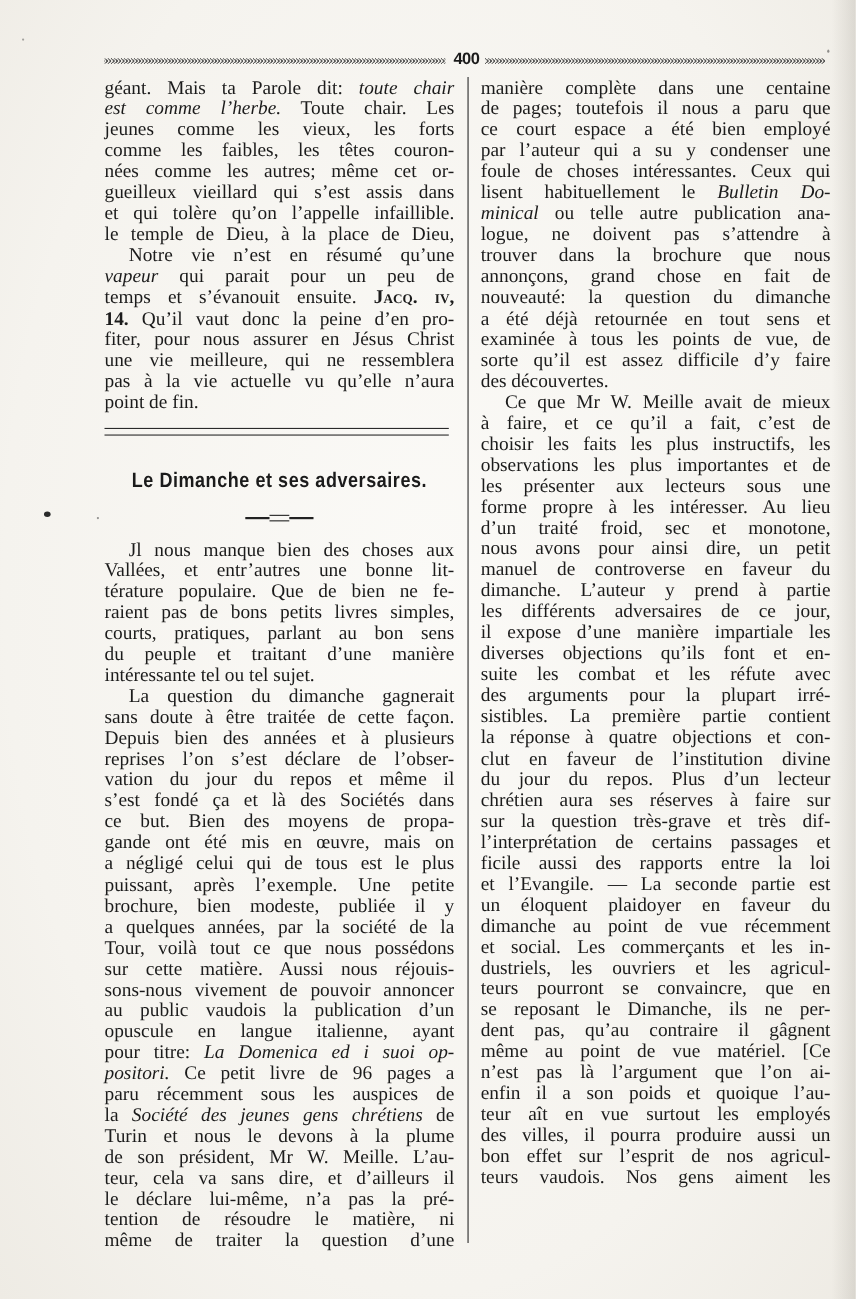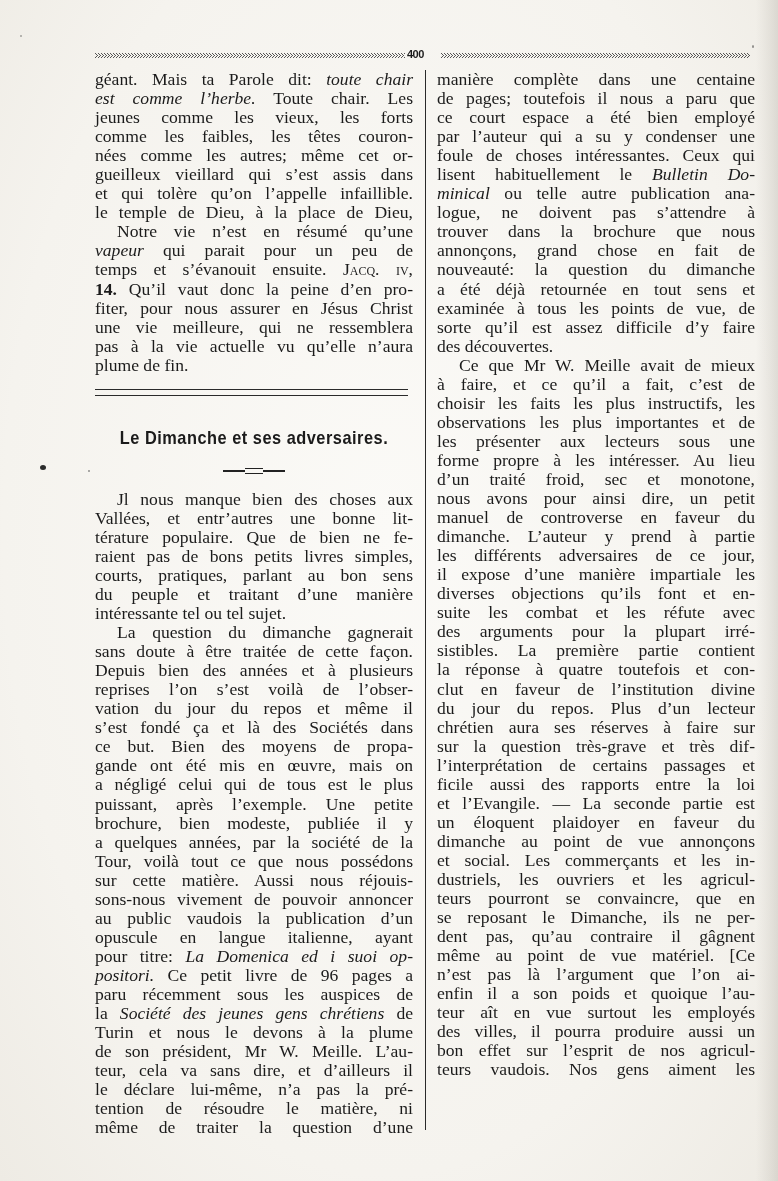--- a/index.html
+++ b/index.html
@@ -41,23 +41,23 @@
                         repeating-linear-gradient(45deg, #3a3a3a 0 1px, transparent 1px 3px);
       background-size: 3px 5px;
       opacity: 0.85;
     }
     .running-head .wave.left { left: 0; width: 310px; }
     .running-head .wave.right { left: 346px; width: 309px; }
     .running-head .page-number {
       position: absolute;
       left: 312px; top: 0;
       width: 34px;
-      text-align: left;
+      text-align: center;
       font-family: "Liberation Sans", "DejaVu Sans", sans-serif;
-      font-size: 11px;
+      font-size: 15px;
       font-weight: bold;
       letter-spacing: -0.5px;
       line-height: 20px;
     }
     
     .column {
       position: absolute;
       top: 70px;
       font-size: 17.6px;
       line-height: 19.05px;
@@ -76,21 +76,21 @@
       display: block;
       white-space: nowrap;
       text-align: justify;
       text-align-last: justify;
       height: 19.05px;
       overflow: visible;
     }
     .line.last { text-align-last: left; }
     .line.indent { padding-left: 22px; }
     .it { font-style: italic; }
-    .sc { font-variant: small-caps; font-weight: normal; }
+    .sc { font-variant: small-caps; font-weight: bold; }
     .bold { font-weight: bold; }
     
     .double-rule {
       display: block;
       margin: 14px 0 0 0;
       height: 5px;
       border-top: 1.3px solid #2a2a2a;
       border-bottom: 1.3px solid #2a2a2a;
       width: 313px;
     }
@@ -151,41 +151,41 @@
         <span class="line"><span>gueilleux vieillard qui s’est assis dans</span></span>
         <span class="line"><span>et qui tolère qu’on l’appelle infaillible.</span></span>
         <span class="line"><span>le temple de Dieu, à la place de Dieu,</span></span>
         <span class="line indent"><span>Notre vie n’est en résumé qu’une</span></span>
         <span class="line"><span class="it">vapeur</span><span> qui parait pour un peu de</span></span>
         <span class="line"><span>temps et s’évanouit ensuite. </span><span class="sc">Jacq. iv,</span></span>
         <span class="line"><span class="bold">14.</span><span> Qu’il vaut donc la peine d’en pro-</span></span>
         <span class="line"><span>fiter, pour nous assurer en Jésus Christ</span></span>
         <span class="line"><span>une vie meilleure, qui ne ressemblera</span></span>
         <span class="line"><span>pas à la vie actuelle vu qu’elle n’aura</span></span>
-        <span class="line last"><span>plume de fin.</span></span>
+        <span class="line last"><span>point de fin.</span></span>
       </div>
     <div class="double-rule"></div>
     <div class="section-title">Le Dimanche et ses adversaires.</div>
     <div class="ornament">
       <span class="bar-l"></span>
       <span class="mid"></span>
       <span class="bar-r"></span>
     </div>
     <div id="left-article">
         <span class="line indent"><span>Jl nous manque bien des choses aux</span></span>
         <span class="line"><span>Vallées, et entr’autres une bonne lit-</span></span>
         <span class="line"><span>térature populaire. Que de bien ne fe-</span></span>
         <span class="line"><span>raient pas de bons petits livres simples,</span></span>
         <span class="line"><span>courts, pratiques, parlant au bon sens</span></span>
         <span class="line"><span>du peuple et traitant d’une manière</span></span>
         <span class="line last"><span>intéressante tel ou tel sujet.</span></span>
         <span class="line indent"><span>La question du dimanche gagnerait</span></span>
         <span class="line"><span>sans doute à être traitée de cette façon.</span></span>
         <span class="line"><span>Depuis bien des années et à plusieurs</span></span>
-        <span class="line"><span>reprises l’on s’est voilà de l’obser-</span></span>
+        <span class="line"><span>reprises l’on s’est déclare de l’obser-</span></span>
         <span class="line"><span>vation du jour du repos et même il</span></span>
         <span class="line"><span>s’est fondé ça et là des Sociétés dans</span></span>
         <span class="line"><span>ce but. Bien des moyens de propa-</span></span>
         <span class="line"><span>gande ont été mis en œuvre, mais on</span></span>
         <span class="line"><span>a négligé celui qui de tous est le plus</span></span>
         <span class="line"><span>puissant, après l’exemple. Une petite</span></span>
         <span class="line"><span>brochure, bien modeste, publiée il y</span></span>
         <span class="line"><span>a quelques années, par la société de la</span></span>
         <span class="line"><span>Tour, voilà tout ce que nous possédons</span></span>
         <span class="line"><span>sur cette matière. Aussi nous réjouis-</span></span>
@@ -233,30 +233,30 @@
         <span class="line"><span>d’un traité froid, sec et monotone,</span></span>
         <span class="line"><span>nous avons pour ainsi dire, un petit</span></span>
         <span class="line"><span>manuel de controverse en faveur du</span></span>
         <span class="line"><span>dimanche. L’auteur y prend à partie</span></span>
         <span class="line"><span>les différents adversaires de ce jour,</span></span>
         <span class="line"><span>il expose d’une manière impartiale les</span></span>
         <span class="line"><span>diverses objections qu’ils font et en-</span></span>
         <span class="line"><span>suite les combat et les réfute avec</span></span>
         <span class="line"><span>des arguments pour la plupart irré-</span></span>
         <span class="line"><span>sistibles. La première partie contient</span></span>
-        <span class="line"><span>la réponse à quatre toutefois et con-</span></span>
+        <span class="line"><span>la réponse à quatre objections et con-</span></span>
         <span class="line"><span>clut en faveur de l’institution divine</span></span>
         <span class="line"><span>du jour du repos. Plus d’un lecteur</span></span>
         <span class="line"><span>chrétien aura ses réserves à faire sur</span></span>
         <span class="line"><span>sur la question très-grave et très dif-</span></span>
         <span class="line"><span>l’interprétation de certains passages et</span></span>
         <span class="line"><span>ficile aussi des rapports entre la loi</span></span>
         <span class="line"><span>et l’Evangile. — La seconde partie est</span></span>
         <span class="line"><span>un éloquent plaidoyer en faveur du</span></span>
-        <span class="line"><span>dimanche au point de vue annonçons</span></span>
+        <span class="line"><span>dimanche au point de vue récemment</span></span>
         <span class="line"><span>et social. Les commerçants et les in-</span></span>
         <span class="line"><span>dustriels, les ouvriers et les agricul-</span></span>
         <span class="line"><span>teurs pourront se convaincre, que en</span></span>
         <span class="line"><span>se reposant le Dimanche, ils ne per-</span></span>
         <span class="line"><span>dent pas, qu’au contraire il gâgnent</span></span>
         <span class="line"><span>même au point de vue matériel. [Ce</span></span>
         <span class="line"><span>n’est pas là l’argument que l’on ai-</span></span>
         <span class="line"><span>enfin il a son poids et quoique l’au-</span></span>
         <span class="line"><span>teur aît en vue surtout les employés</span></span>
         <span class="line"><span>des villes, il pourra produire aussi un</span></span>

